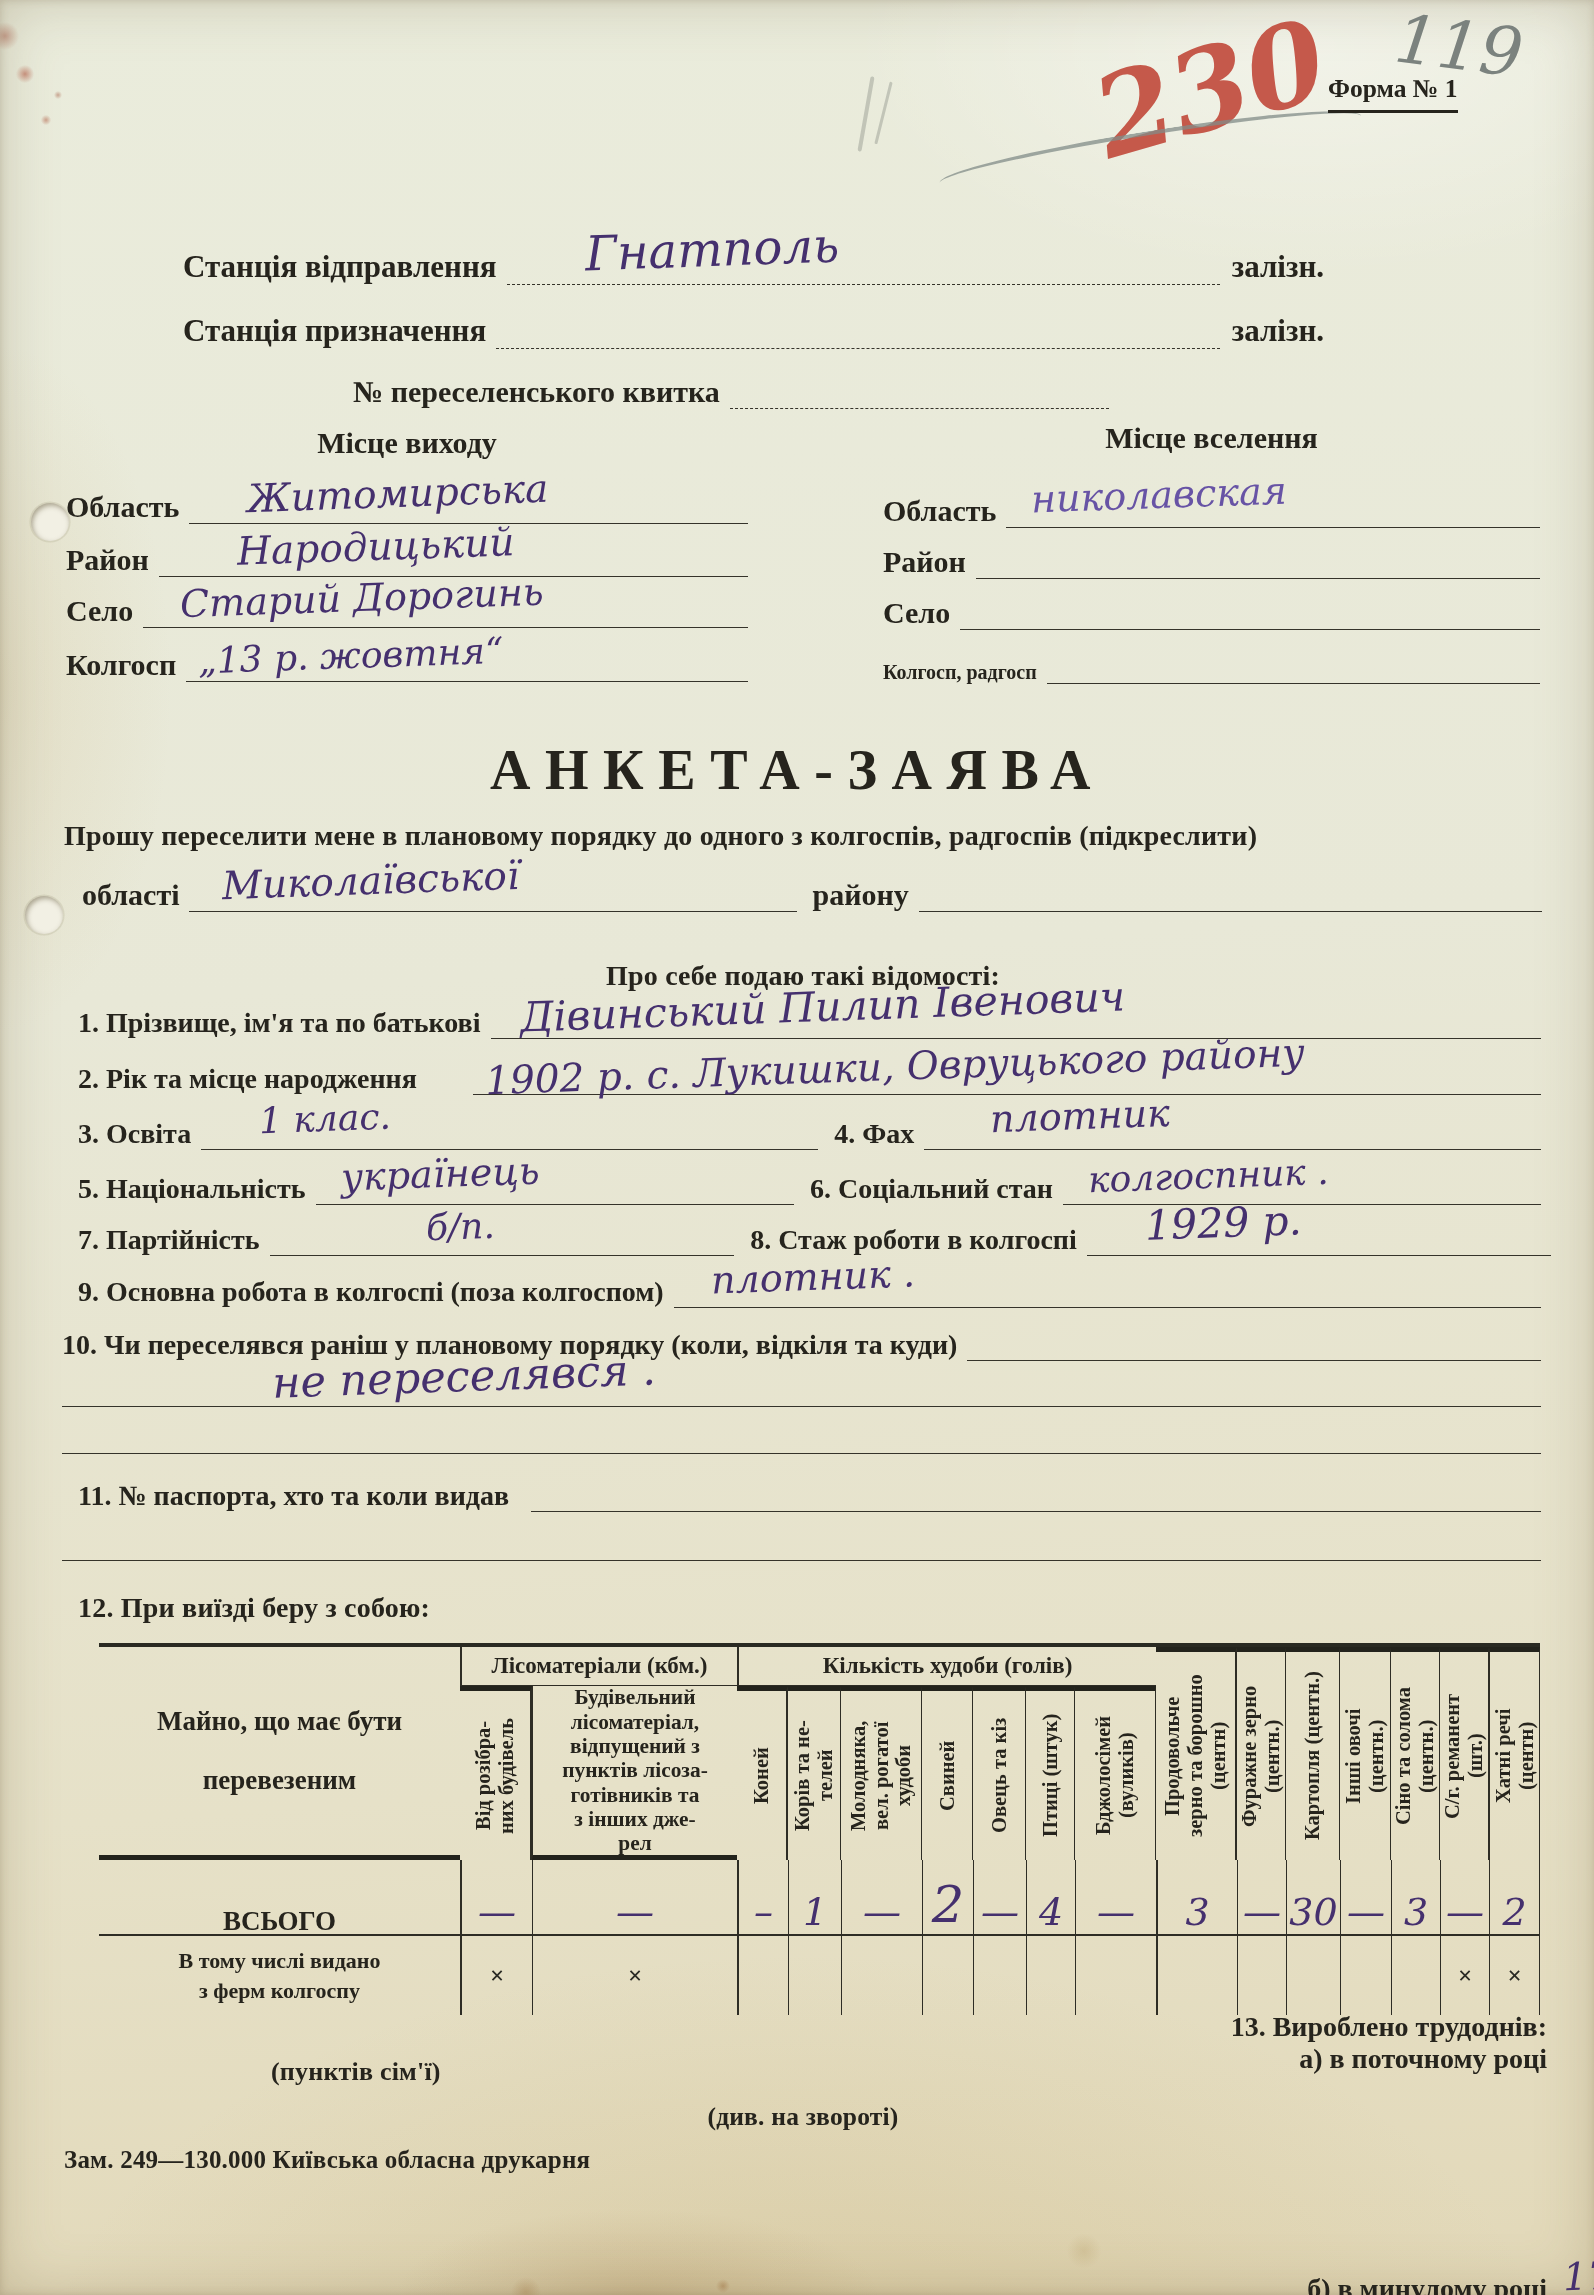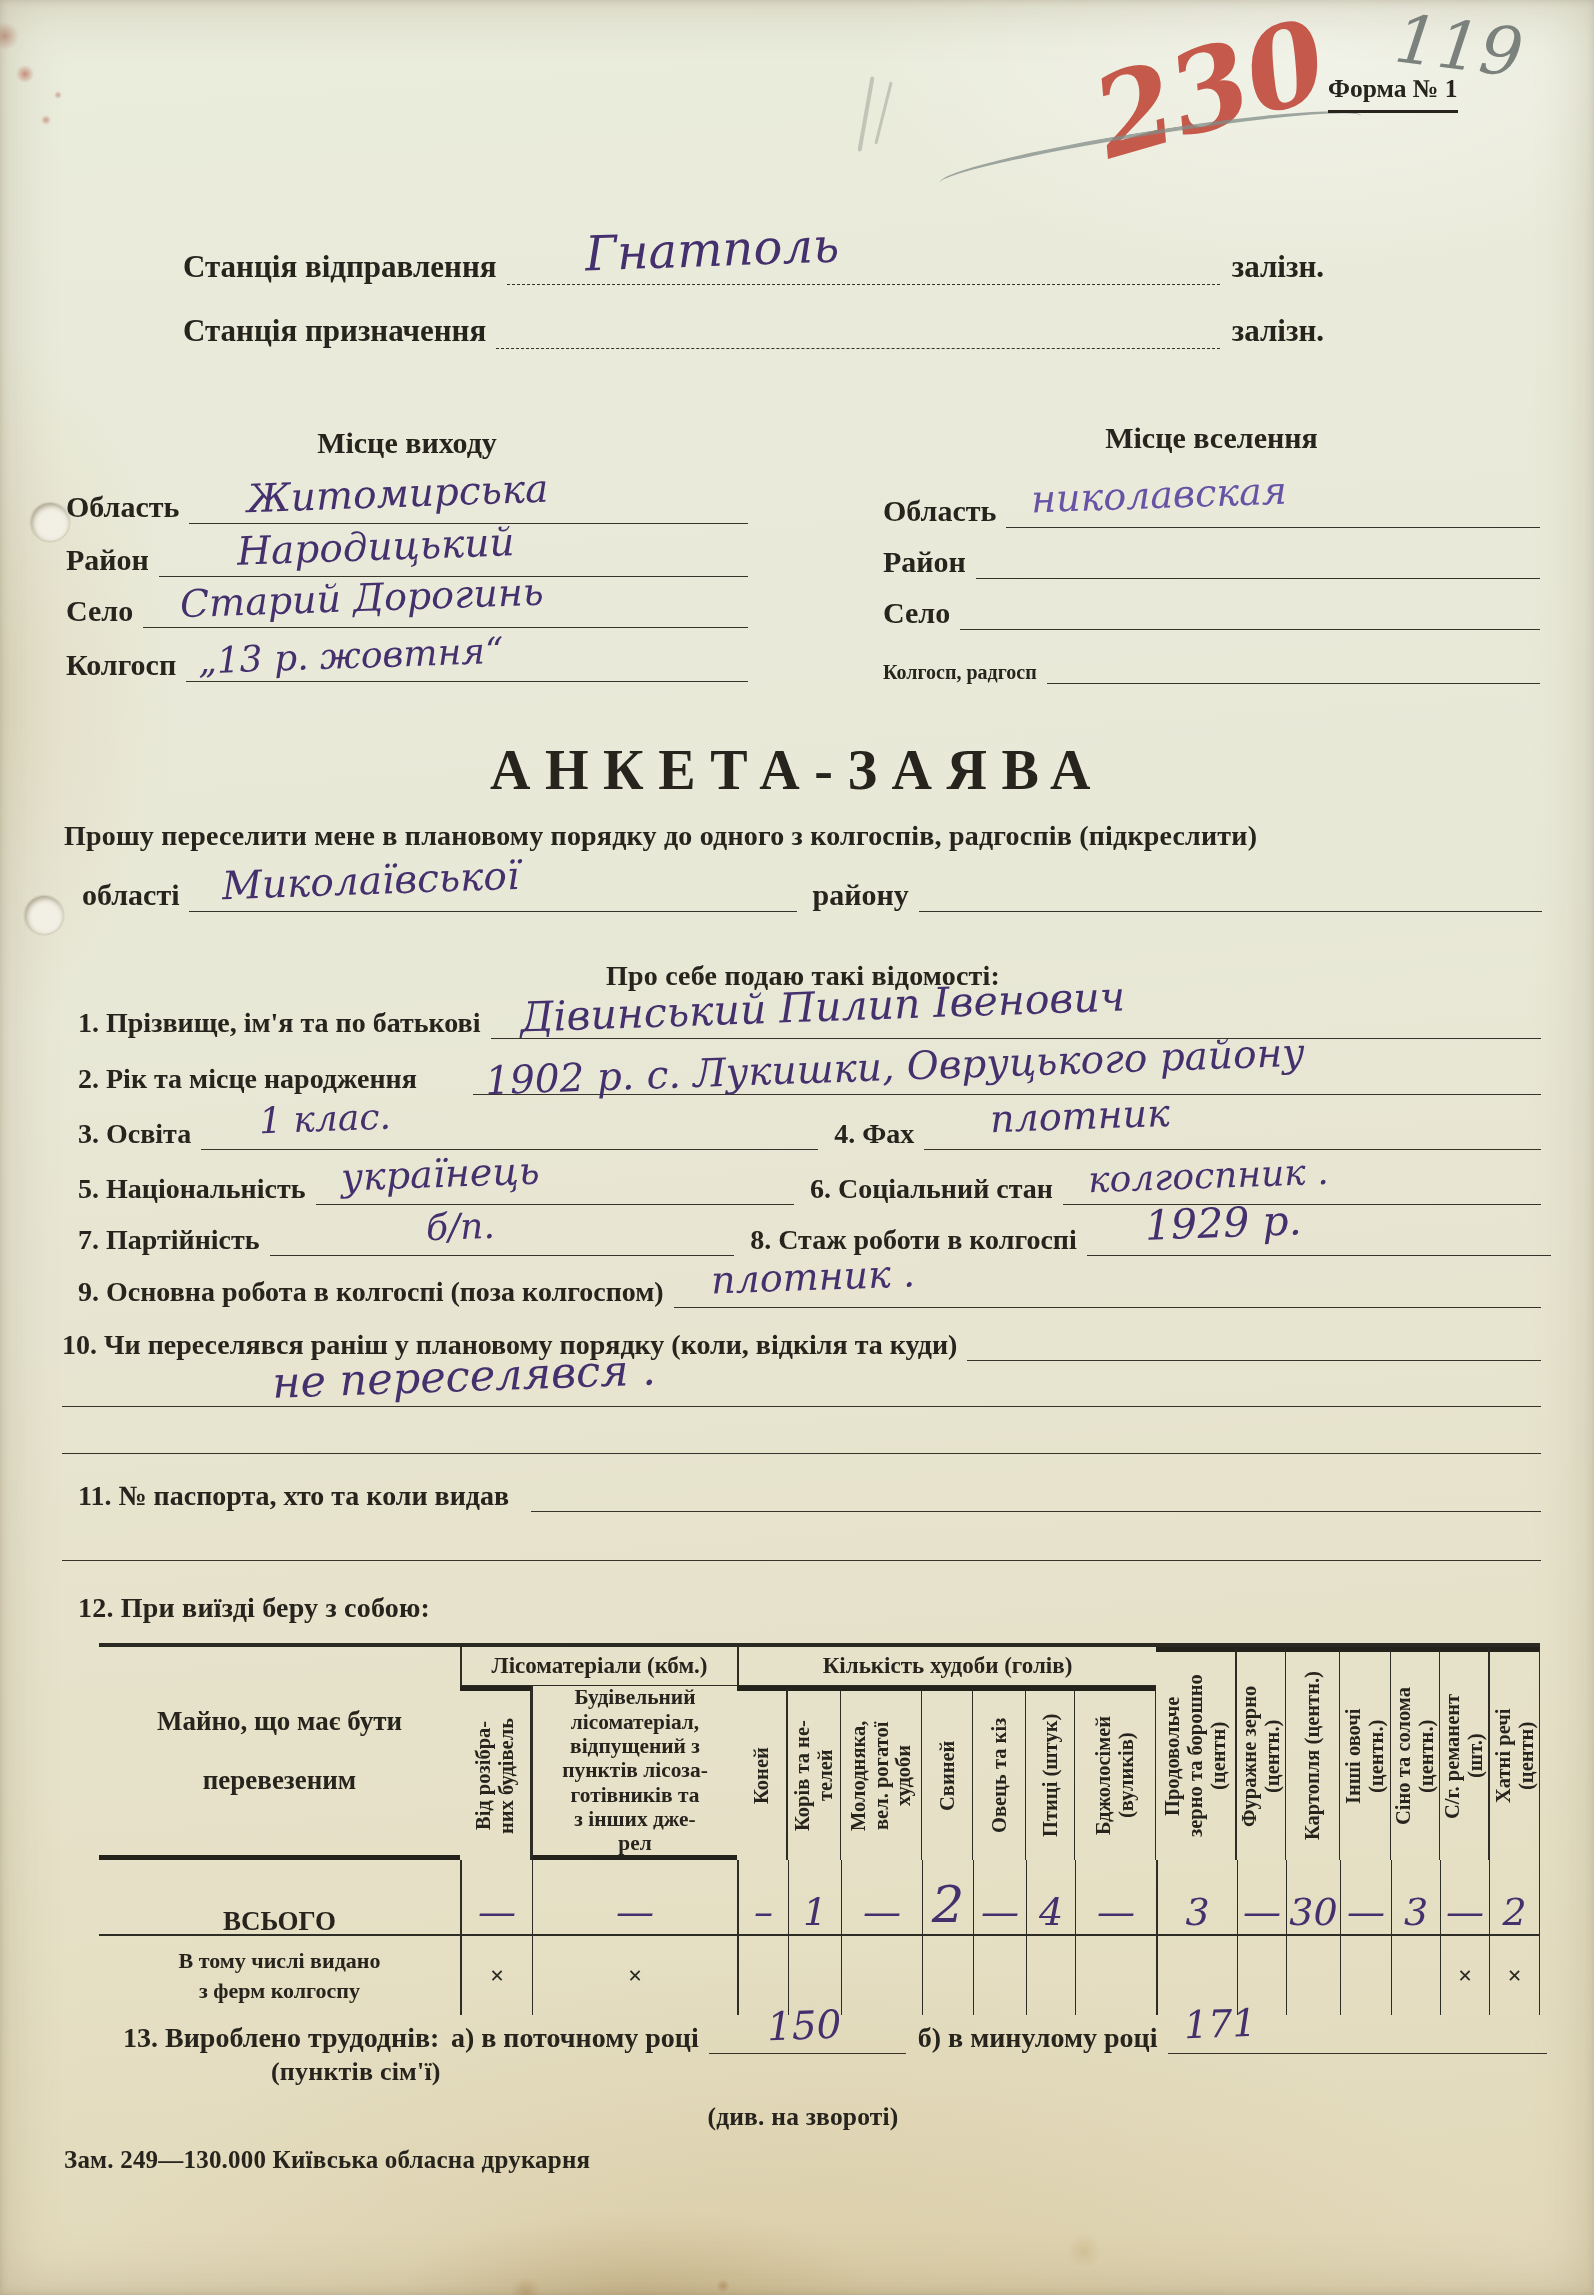--- a/index.html
+++ b/index.html
@@ -90,20 +90,24 @@
     </span>
     <span class="suffix">залізн.</span>
   </div>
 
   <div class="frow" style="top:306px;left:66px;right:271px;font-size:31px;">
     <span class="lbl" style="padding-left:117px;">Станція призначення</span>
     <span class="fl dash"></span>
     <span class="suffix">залізн.</span>
   </div>
 
+  <div class="frow" style="top:366px;left:353px;width:756px;font-size:30px;">
+    <span class="lbl">№ переселенського квитка</span>
+    <span class="fl dash"></span>
+  </div>
 
   <div class="colhead" style="top:426px;left:66px;width:682px;">Місце виходу</div>
   <div class="colhead" style="top:421px;left:883px;width:657px;">Місце вселення</div>
 
   <div class="frow" style="top:481px;left:66px;width:682px;font-size:30px;">
     <span class="lbl">Область</span>
     <span class="fl">
       <span class="hw" style="left:58px;bottom:6.6px;font-size:39px;">Житомирська</span>
     </span>
   </div>
@@ -314,21 +318,21 @@
     <div class="c xval vL2" style="grid-area:4/10/5/11;"></div>
     <div class="c xval vL3" style="grid-area:4/11/5/12;"></div>
     <div class="c xval vL2" style="grid-area:4/12/5/13;"></div>
     <div class="c xval vL2" style="grid-area:4/13/5/14;"></div>
     <div class="c xval vL2" style="grid-area:4/14/5/15;"></div>
     <div class="c xval vL2" style="grid-area:4/15/5/16;"></div>
     <div class="c xval vL2" style="grid-area:4/16/5/17;">×</div>
     <div class="c xval vL2 vR" style="grid-area:4/17/5/18;">×</div>
   </div>
 
-  <div class="frow" style="top:2011px;left:123px;right:48px;font-size:28px;">
+  <div class="frow" style="top:2011px;left:123px;right:48px;font-size:28px;flex-direction:column;">
     <span class="lbl">13. Вироблено трудоднів:</span>
     <span class="lbl" style="margin-left:11.5px;">а) в поточному році</span>
     <span class="fl" style="flex:0 0 197px;">
       <span class="hw" style="left:58px;bottom:5px;font-size:39px;">150</span>
     </span>
     <span class="lbl" style="margin-left:12px;">б) в минулому році</span>
     <span class="fl">
       <span class="hw" style="left:16.4px;bottom:6.6px;font-size:38px;">171</span>
     </span>
   </div>

